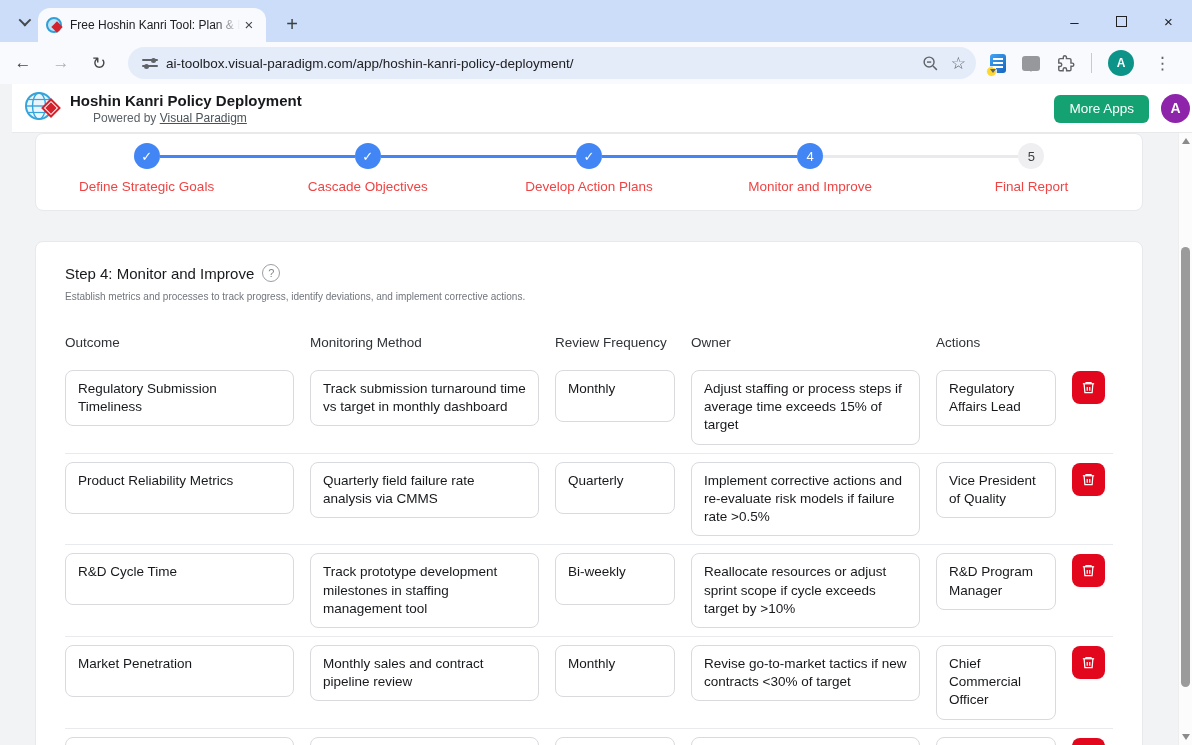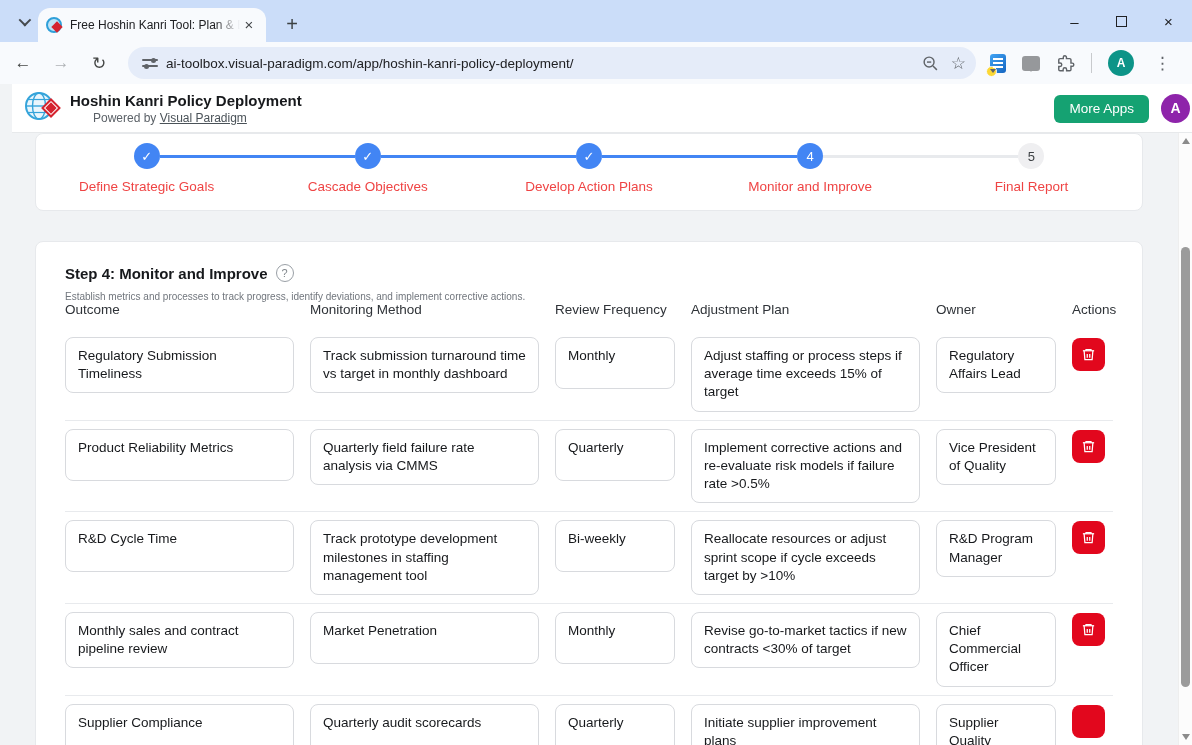--- a/index.html
+++ b/index.html
@@ -88,27 +88,27 @@
   .sline.done { background:#4285f4; }
   .sline.hidden { background:transparent; }
   .scircle { width:26px; height:26px; border-radius:50%; background:#4285f4; color:#fff; font-size:13px;
     display:flex; align-items:center; justify-content:center; flex:0 0 26px; }
   .scircle.upcoming { background:#efeff1; color:#3c4043; }
   .step-label { font-size:13.5px; color:#ef4444; margin-top:10px; }
 
   .main-card { position:absolute; left:35px; top:108px; width:1108px; height:700px; background:#fff;
     border:1px solid #e7e9ec; border-radius:8px; padding:22px 29px 0 29px; }
   .step-title-row { display:flex; align-items:center; gap:8px; }
-  .step-title { font-size:15px; font-weight:bold; color:#17191c; }
+  .step-title { font-size:15px; font-weight:normal; color:#17191c; }
   .help-ico { width:18px; height:18px; border-radius:50%; border:1.5px solid #9aa0a6; color:#80868b;
     font-size:11px; display:flex; align-items:center; justify-content:center; cursor:pointer; }
   .step-desc { font-size:10px; color:#71767d; margin-top:9px; }
 
   .tgrid { display:grid; grid-template-columns:229px 229px 120px 229px 120px 1fr; column-gap:16px; }
-  .thead { }
+  .thead { margin-top:33px; }
   .th { font-size:13.5px; color:#2f3338; padding-bottom:12px; }
   .trow { border-top:1px solid #e8eaed; padding:8px 0; align-items:start; }
   .trow.first { border-top:none; }
   .cellbox { background:#fff; border:1px solid #d8dade; border-radius:8px; min-height:52px;
     padding:9px 12px; font-size:13.5px; color:#17191c; line-height:1.35; cursor:text; }
   .actioncell { display:flex; align-items:flex-start; }
   .delete-btn { width:33px; height:33px; border:none; border-radius:8px; background:#e2071d; cursor:pointer;
     display:flex; align-items:center; justify-content:center; margin-top:1px; }
 
   
@@ -245,21 +245,20 @@
     <div class="step-title-row">
       <div class="step-title">Step 4: Monitor and Improve</div>
       <div class="help-ico">?</div>
     </div>
     <div class="step-desc">Establish metrics and processes to track progress, identify deviations, and implement corrective actions.</div>
 
     <div class="tgrid thead">
       <div class="th">Outcome</div>
       <div class="th">Monitoring Method</div>
       <div class="th">Review Frequency</div>
-      <div class="th">Adjustment Plan</div>
       <div class="th">Owner</div>
       <div class="th">Actions</div>
     </div>
 
     <div class="tgrid trow first">
       <div class="cellbox">Regulatory Submission Timeliness</div>
       <div class="cellbox">Track submission turnaround time vs target in monthly dashboard</div>
       <div class="cellbox">Monthly</div>
       <div class="cellbox">Adjust staffing or process steps if average time exceeds 15% of target</div>
       <div class="cellbox">Regulatory Affairs Lead</div>
@@ -305,22 +304,22 @@
               <path d="M3 6h18"></path>
               <path d="M8 6V4h8v2"></path>
               <path d="M5 6l1.2 14h11.6L19 6"></path>
               <path d="M10 11v6M14 11v6"></path>
             </svg>
       </button>
         </div>
     </div>
 
     <div class="tgrid trow">
+      <div class="cellbox">Market Penetration</div>
       <div class="cellbox">Monthly sales and contract pipeline review</div>
-      <div class="cellbox">Market Penetration</div>
       <div class="cellbox">Monthly</div>
       <div class="cellbox">Revise go-to-market tactics if new contracts &lt;30% of target</div>
       <div class="cellbox">Chief Commercial Officer</div>
       <div class="actioncell">
           <button class="delete-btn">
         <svg width="15" height="15" viewBox="0 0 24 24" fill="none" stroke="#ffffff" stroke-width="2">
               <path d="M3 6h18"></path>
               <path d="M8 6V4h8v2"></path>
               <path d="M5 6l1.2 14h11.6L19 6"></path>
               <path d="M10 11v6M14 11v6"></path>

